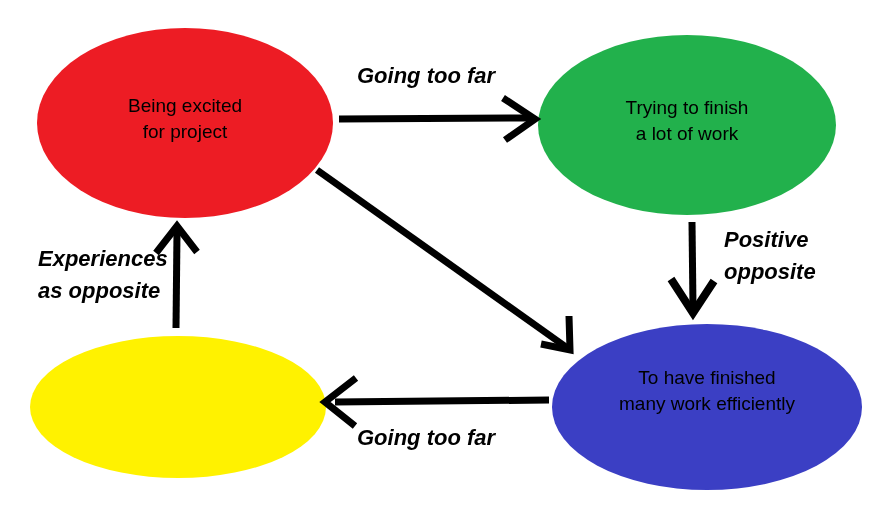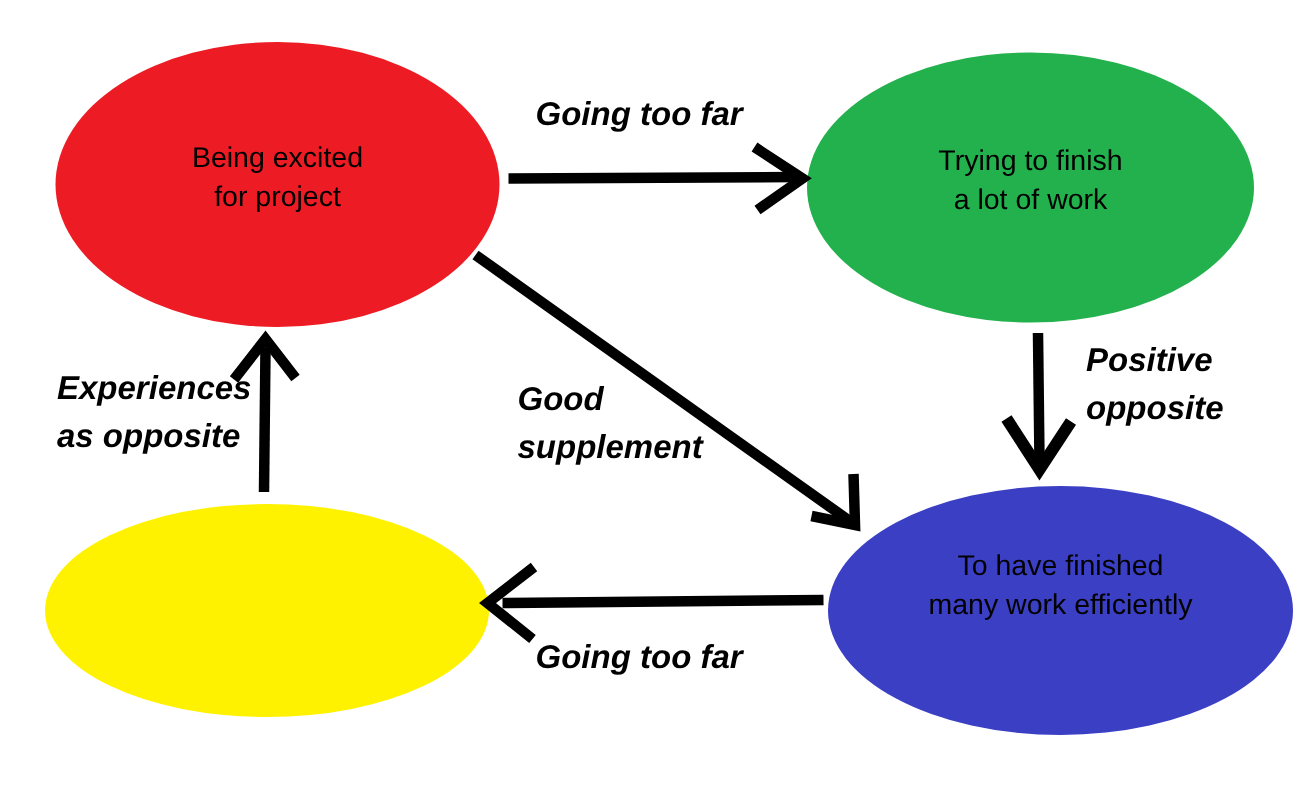--- a/index.html
+++ b/index.html
@@ -95,21 +95,19 @@
 
   <div class="node-label" style="left:572px; top:365px; width:270px;">To have finished
 many work efficiently</div>
 
 
   <div class="edge-label" style="left:357px; top:60px;">Going too far</div>
 
   <div class="edge-label" style="left:704px; top:224px;margin-left:20px;">Positive
 opposite</div>
 
-  <div class="edge-label" style="left:345px; top:250px;">Good
-supplement</div>
 
   <div class="edge-label" style="left:357px; top:422px;">Going too far</div>
 
   <div class="edge-label" style="left:38px; top:243px;">Experiences
 as opposite</div>
 
 </div>
 
 </body></html>

